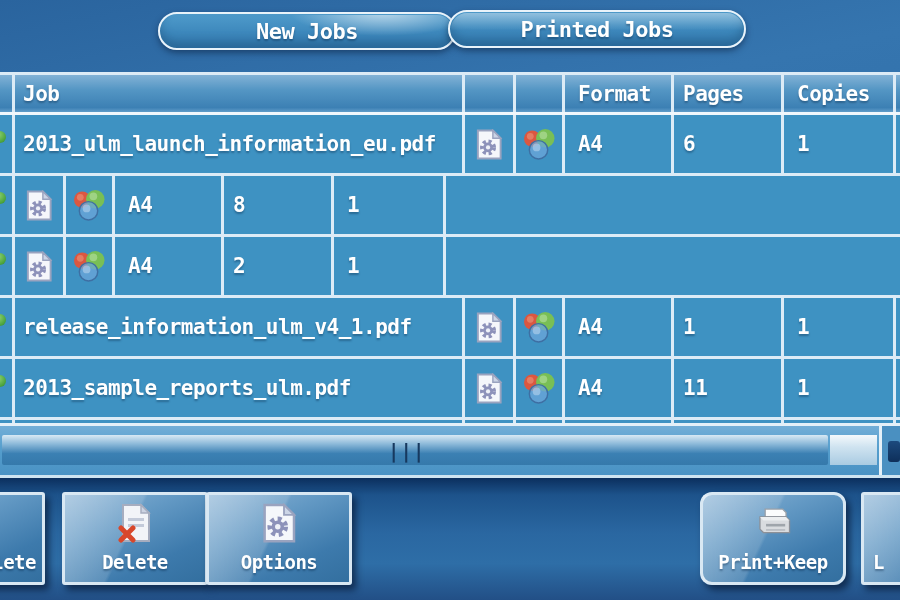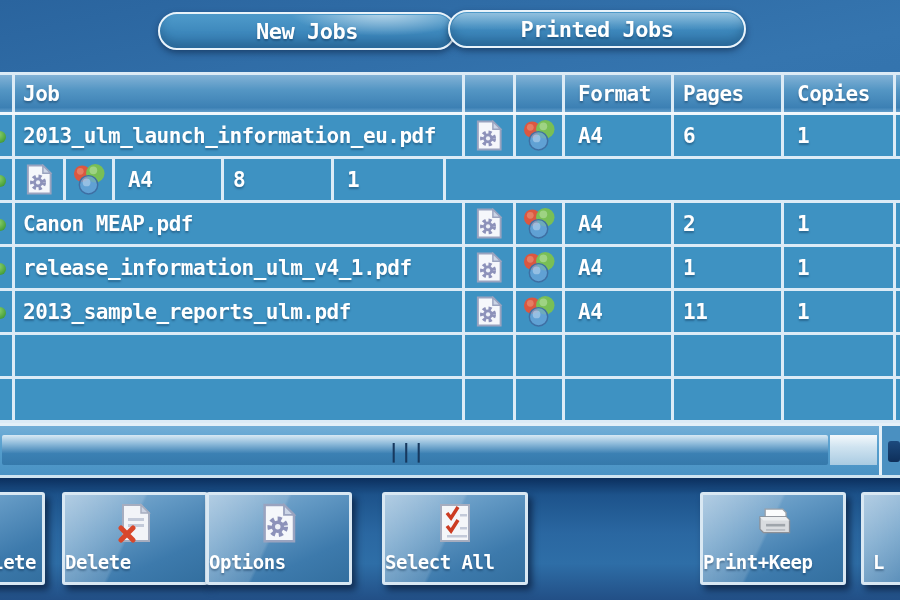--- a/index.html
+++ b/index.html
@@ -23,21 +23,21 @@
   .tab-printed{left:448px;top:10px;width:298px;}
   .tab-printed .tab-gloss{background:linear-gradient(180deg,rgba(255,255,255,.38) 0%,rgba(255,255,255,.10) 38%,rgba(255,255,255,0) 55%);}
   .tab-label{font-size:22px;letter-spacing:-.5px;position:relative;}
   
   .tbl-topline{position:absolute;left:0;top:72px;width:900px;height:3px;background:#dcebf6;}
   .table{position:absolute;left:0;top:75px;width:900px;}
   .thead{
     display:flex;height:40px;box-sizing:border-box;border-bottom:3px solid #f0f7fc;
     background:linear-gradient(180deg,#82b2d6 0%,#5496c4 40%,#3c80b4 88%,#5f9cc8 100%);
   }
-  .trow{display:flex;height:44px;box-sizing:border-box;border-bottom:3px solid #dcebf6;background:#3e92c2;position:relative;}
+  .trow{display:flex;height:61px;box-sizing:border-box;border-bottom:3px solid #dcebf6;background:#3e92c2;position:relative;}
   .c{box-sizing:border-box;border-right:3px solid #dcebf6;display:flex;align-items:center;overflow:hidden;font-size:21px;letter-spacing:-.5px;}
   .c0{width:15px;}
   .c1{width:450px;padding-left:8px;}
   .c2{width:51px;justify-content:center;}
   .c3{width:49px;justify-content:center;}
   .c4{width:109px;padding-left:13px;}
   .c5{width:110px;padding-left:9px;}
   .c6{width:112px;padding-left:13px;}
   .c7{width:4px;border-right:none;}
   .dot{position:absolute;left:-6px;top:16px;width:12px;height:12px;border-radius:50%;
@@ -60,23 +60,23 @@
   
   .panel{position:absolute;left:0;top:478px;width:900px;height:122px;
     background:linear-gradient(180deg,#0b2f5e 0%,#1d538b 14%,#2a67a1 45%,#2e6ea7 70%,#224f86 100%);}
   .btn{position:absolute;top:14px;height:93px;width:146px;box-sizing:border-box;
     border:3px solid #d9e8f3;border-radius:3px;
     background:linear-gradient(155deg,#8db5d6 0%,#6399c4 35%,#3d7aac 72%,#336f9f 100%);
     box-shadow:4px 5px 7px rgba(4,18,44,.65);}
   .btn::before{content:"";position:absolute;inset:0;
     background:linear-gradient(115deg,rgba(255,255,255,.32) 0%,rgba(255,255,255,.14) 44%,rgba(255,255,255,0) 46%);}
   .btn-icon{position:absolute;left:0;top:7px;width:100%;height:42px;display:flex;align-items:center;justify-content:center;}
-  .btn-label{position:absolute;left:0;bottom:9px;width:100%;text-align:left;font-size:19px;letter-spacing:-.5px;}
+  .btn-label{position:absolute;left:0;bottom:9px;width:100%;text-align:center;font-size:19px;letter-spacing:-.5px;}
   .b0{left:-101px;} .b0 .btn-label{text-align:right;padding-right:6px;box-sizing:border-box;}
-  .b1{left:62px;} .b2{left:206px;} .b3{left:382px;} .b4{left:540px;} .b5{left:700px;}
+  .b1{left:62px;} .b2{left:206px;} .b3{left:382px;} .b4{left:540px;} .b5{left:700px;border-radius:12px;}
   .b6{left:861px;width:146px;} .b6 .btn-label{text-align:left;padding-left:9px;box-sizing:border-box;}
   .bicon{width:40px;height:40px;}
   .hidden-defs{position:absolute;width:0;height:0;overflow:hidden;}
 </style>
 </head>
 <body>
 
 <svg class="hidden-defs" aria-hidden="true">
   <defs>
     <symbol id="sym-page-gear" viewBox="0 0 28 32">
@@ -188,21 +188,20 @@
         </div>
       <div class="c c4 txt">A4</div>
       <div class="c c5 txt">8</div>
       <div class="c c6 txt">1</div>
       <div class="c c7"></div>
     </div>
 
     <div class="trow">
       <span class="dot"></span>
       <div class="c c0"></div>
-      <div class="c c1 txt">Canon MEAP.pdf</div>
       <div class="c c2">
           <svg class="rowicon2">
             <use href="#sym-page-gear"></use>
           </svg>
         </div>
       <div class="c c3">
           <svg class="rowicon3">
             <use href="#sym-colors"></use>
           </svg>
         </div>
@@ -302,28 +301,20 @@
 
     <div class="btn b2">
       <div class="btn-icon">
           <svg class="bicon" viewBox="0 0 28 32">
             <use href="#sym-page-gear"></use>
           </svg>
         </div>
       <div class="btn-label txt">Options</div>
     </div>
 
-    <div class="btn b3">
-      <div class="btn-icon">
-          <svg class="bicon" viewBox="0 0 36 40">
-            <use href="#sym-checklist"></use>
-          </svg>
-        </div>
-      <div class="btn-label txt">Select All</div>
-    </div>
 
 
     <div class="btn b5">
       <div class="btn-icon">
           <svg class="bicon" viewBox="0 0 46 38">
             <use href="#sym-printer"></use>
           </svg>
         </div>
       <div class="btn-label txt">Print+Keep</div>
     </div>

